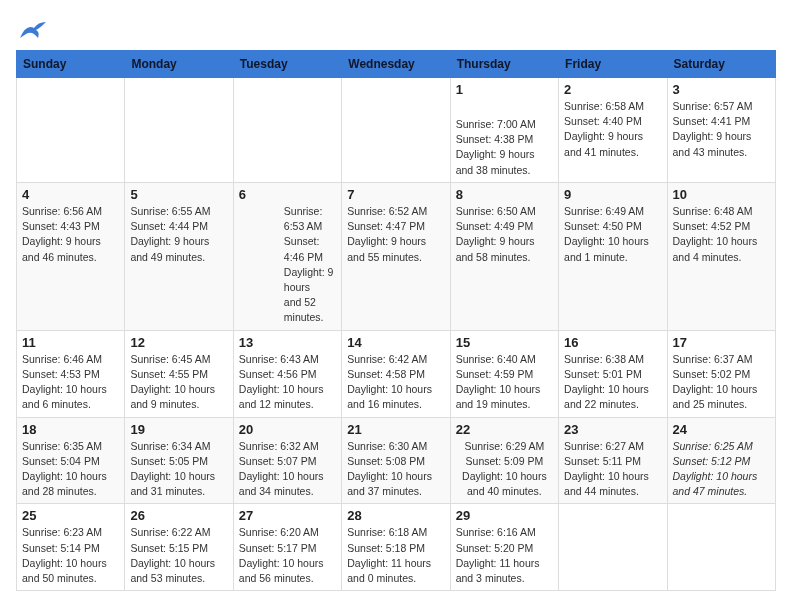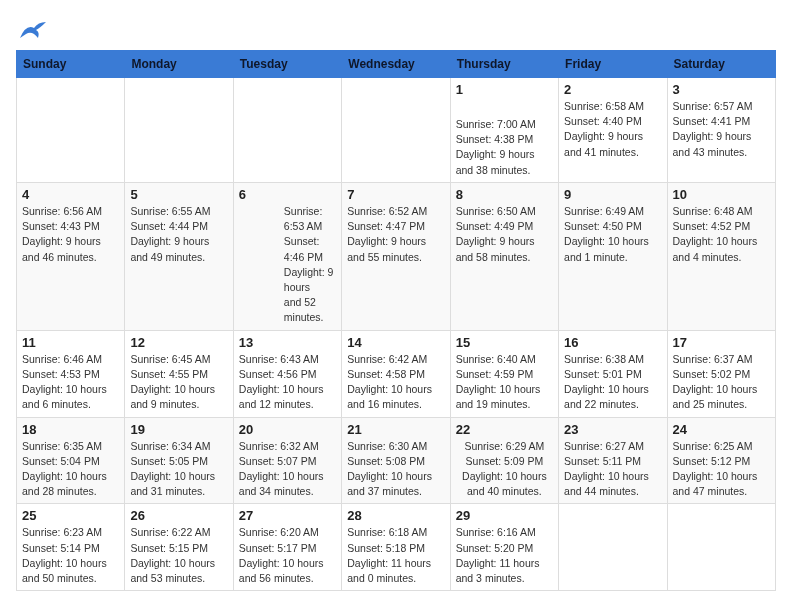--- a/index.html
+++ b/index.html
@@ -301,21 +301,21 @@
         </td>
         <td>
           <span class="day-number">23</span>
           <div class="day-info" style="white-space: pre-line;">Sunrise: 6:27 AM
 Sunset: 5:11 PM
 Daylight: 10 hours
 and 44 minutes.</div>
         </td>
         <td>
           <span class="day-number">24</span>
-          <div class="day-info" style="white-space: pre-line;">Sunrise: 6:25 AM
+          <div class="day-info" style="white-space: pre-line; font-style: italic;">Sunrise: 6:25 AM
 Sunset: 5:12 PM
 Daylight: 10 hours
 and 47 minutes.</div>
         </td>
       </tr>
       <tr class="row-odd">
         <td>
           <span class="day-number">25</span>
           <div class="day-info" style="white-space: pre-line;">Sunrise: 6:23 AM
 Sunset: 5:14 PM

